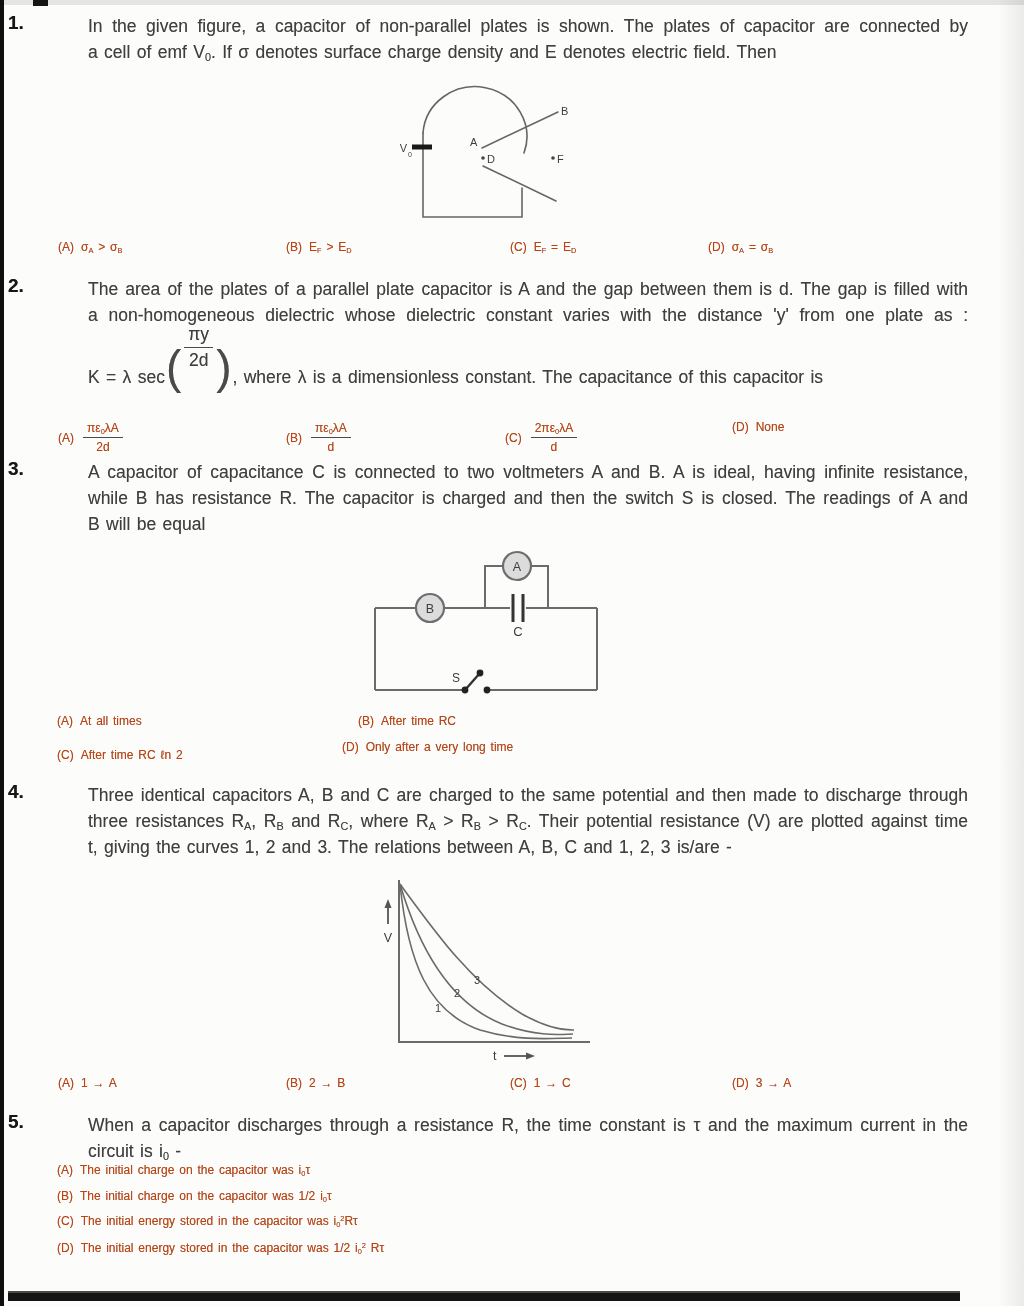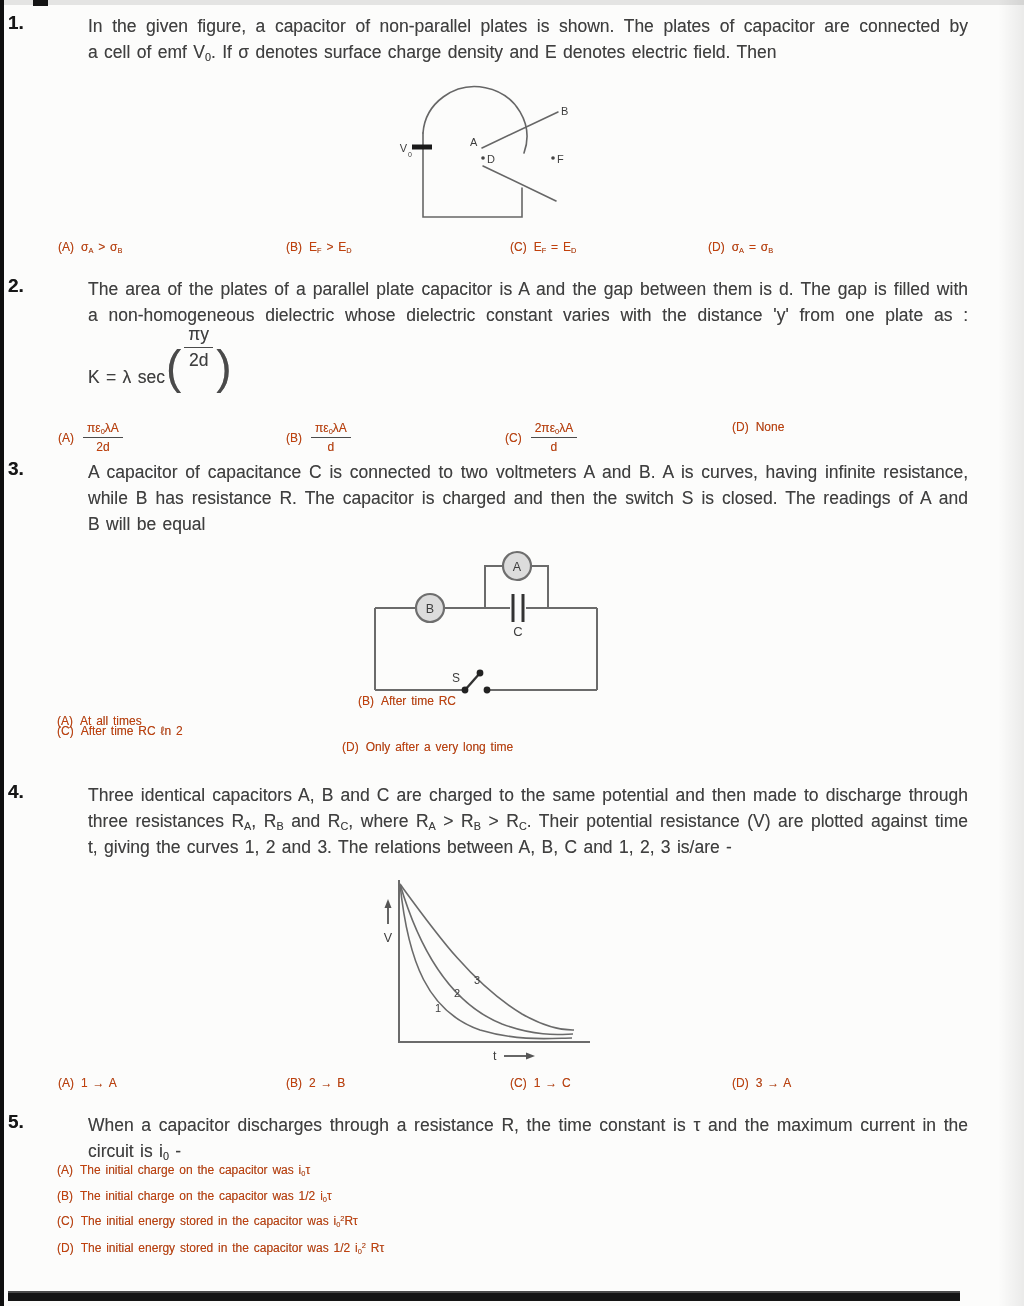--- a/index.html
+++ b/index.html
@@ -98,20 +98,21 @@
     <div class="line just" style="top:303px"><span>a non-homogeneous dielectric whose dielectric constant varies with the distance 'y' from one plate as :</span></div>
 
     <div class="formula" style="top:334px;height:54px">
       <span><span>K = λ sec</span></span>
       <span class="bigparen">(</span>
       <span class="frac">
         <span class="num"><span>πy</span></span>
         <span class="den"><span>2d</span></span>
       </span>
       <span class="bigparen">)</span>
+      <span><span>, where λ is a dimensionless constant. The capacitance of this capacitor is</span></span>
     </div>
 
     <div>
       <span class="opt fracopt" style="left:58px;top:404px">
           <span class="lab">(A)</span>
           <span class="frac">
             <span class="num"><span>πε</span><sub>0</sub><span>λA</span></span>
             <span class="den"><span>2d</span></span>
           </span>
         </span>
@@ -128,21 +129,21 @@
             <span class="num"><span>2πε</span><sub>0</sub><span>λA</span></span>
             <span class="den"><span>d</span></span>
           </span>
         </span>
       <span class="opt" style="left:732px;top:420px"><span class="lab">(D)</span><span><span>None</span></span></span>
     </div>
   </section>
 
   <section>
     <span class="qnum" style="top:458px">3.</span>
-    <div class="line just" style="top:460px"><span>A capacitor of capacitance C is connected to two voltmeters A and B. A is curves, having infinite resistance,</span></div>
+    <div class="line just" style="top:460px"><span>A capacitor of capacitance C is connected to two voltmeters A and B. A is ideal, having infinite resistance,</span></div>
     <div class="line just" style="top:486px"><span>while B has resistance R. The capacitor is charged and then the switch S is closed. The readings of A and</span></div>
     <div class="line" style="top:512px"><span>B will be equal</span></div>
 
     <svg style="left:370px;top:550px" width="232" height="150" viewBox="0 0 232 150">
       <path class="wire" d="M 5 58 L 227 58"></path>
       <path class="wire" d="M 5 58 L 5 140 M 227 58 L 227 140"></path>
       <path class="wire" d="M 5 140 L 95 140 M 116 140 L 227 140"></path>
       <path class="wire" d="M 115 58 L 115 16 L 178 16 L 178 58"></path>
       <rect x="140" y="46" width="16" height="24" fill="#fcfcfb" stroke="none"></rect>
       <line x1="143" y1="44" x2="143" y2="72" stroke="#333" stroke-width="3"></line>
@@ -156,22 +157,22 @@
         <line x1="95" y1="140" x2="110" y2="123" stroke="#333" stroke-width="2.4"></line>
         <circle cx="95" cy="140" r="3.4" fill="#222"></circle>
         <circle cx="110" cy="123" r="3.4" fill="#222"></circle>
         <circle cx="117" cy="140" r="3.4" fill="#222"></circle>
       </g>
       <text x="90" y="132" font-size="12" text-anchor="end">S</text>
     </svg>
 
     <div>
       <span class="opt" style="left:57px;top:714px"><span class="lab">(A)</span><span>At all times</span></span>
-      <span class="opt" style="left:358px;top:694px"><span class="lab">(B)</span><span>After time RC</span></span>
-      <span class="opt" style="left:57px;top:724px"><span class="lab">(C)</span><span>After time RC ℓn 2</span></span>
+      <span class="opt" style="left:358px;top:714px"><span class="lab">(B)</span><span>After time RC</span></span>
+      <span class="opt" style="left:57px;top:748px"><span class="lab">(C)</span><span>After time RC ℓn 2</span></span>
       <span class="opt" style="left:342px;top:740px"><span class="lab">(D)</span><span>Only after a very long time</span></span>
     </div>
   </section>
 
   <section>
     <span class="qnum" style="top:781px">4.</span>
     <div class="line just" style="top:783px"><span>Three identical capacitors A, B and C are charged to the same potential and then made to discharge through</span></div>
     <div class="line just" style="top:809px"><span>three resistances R</span><sub>A</sub><span>, R</span><sub>B</sub><span> and R</span><sub>C</sub><span>, where R</span><sub>A</sub><span> &gt; R</span><sub>B</sub><span> &gt; R</span><sub>C</sub><span>. Their potential resistance (V) are plotted against time</span></div>
     <div class="line" style="top:835px"><span>t, giving the curves 1, 2 and 3. The relations between A, B, C and 1, 2, 3 is/are -</span></div>
 

